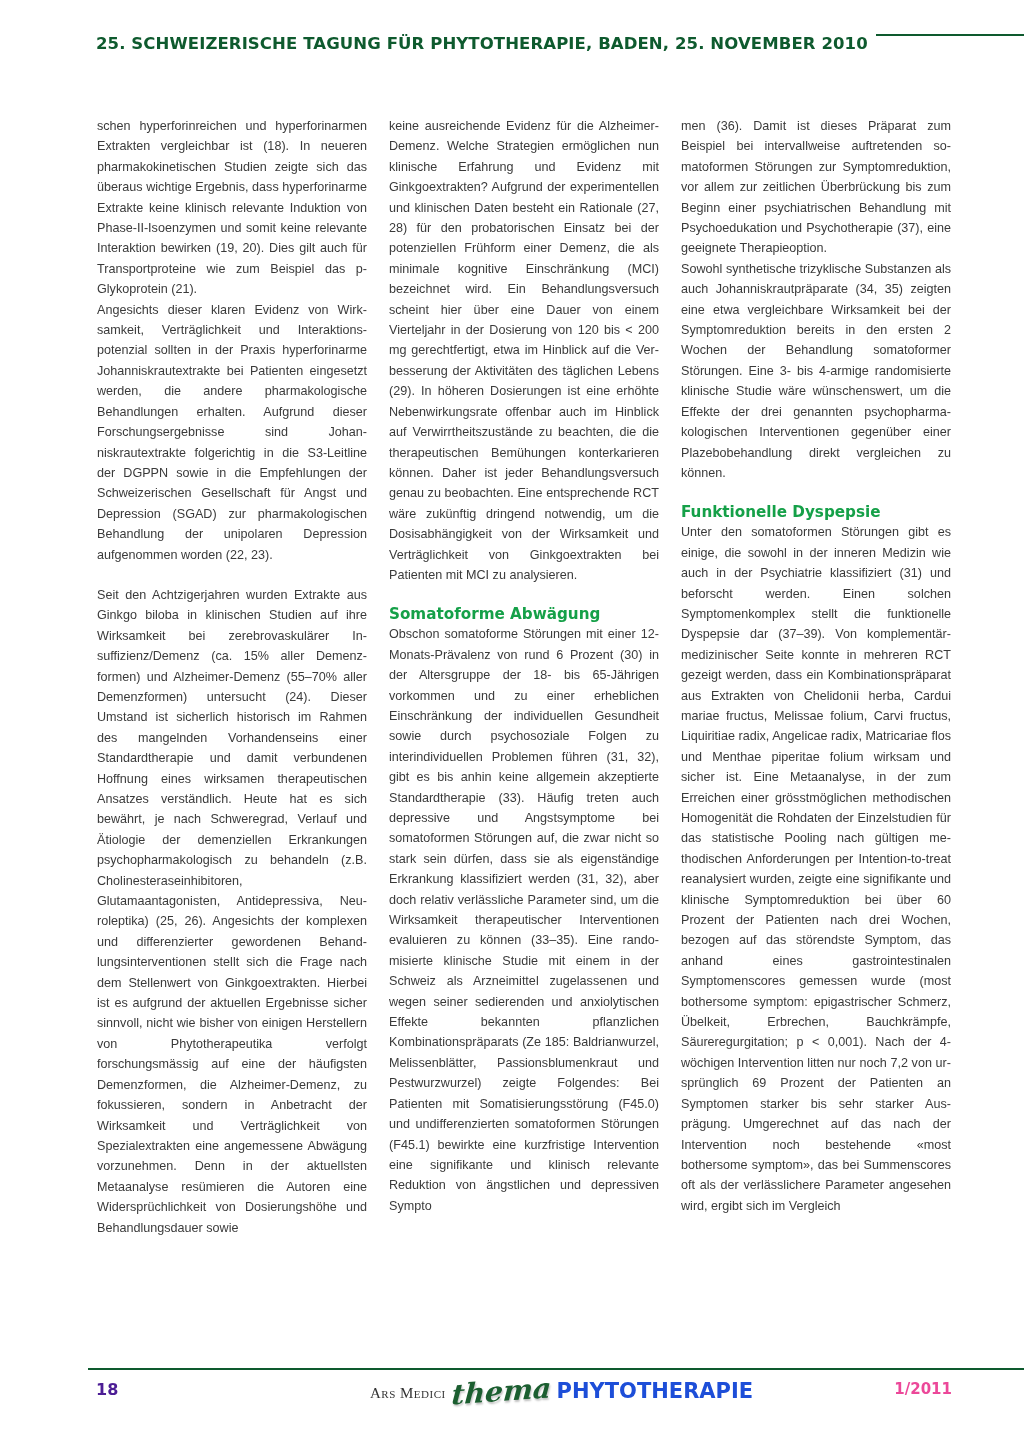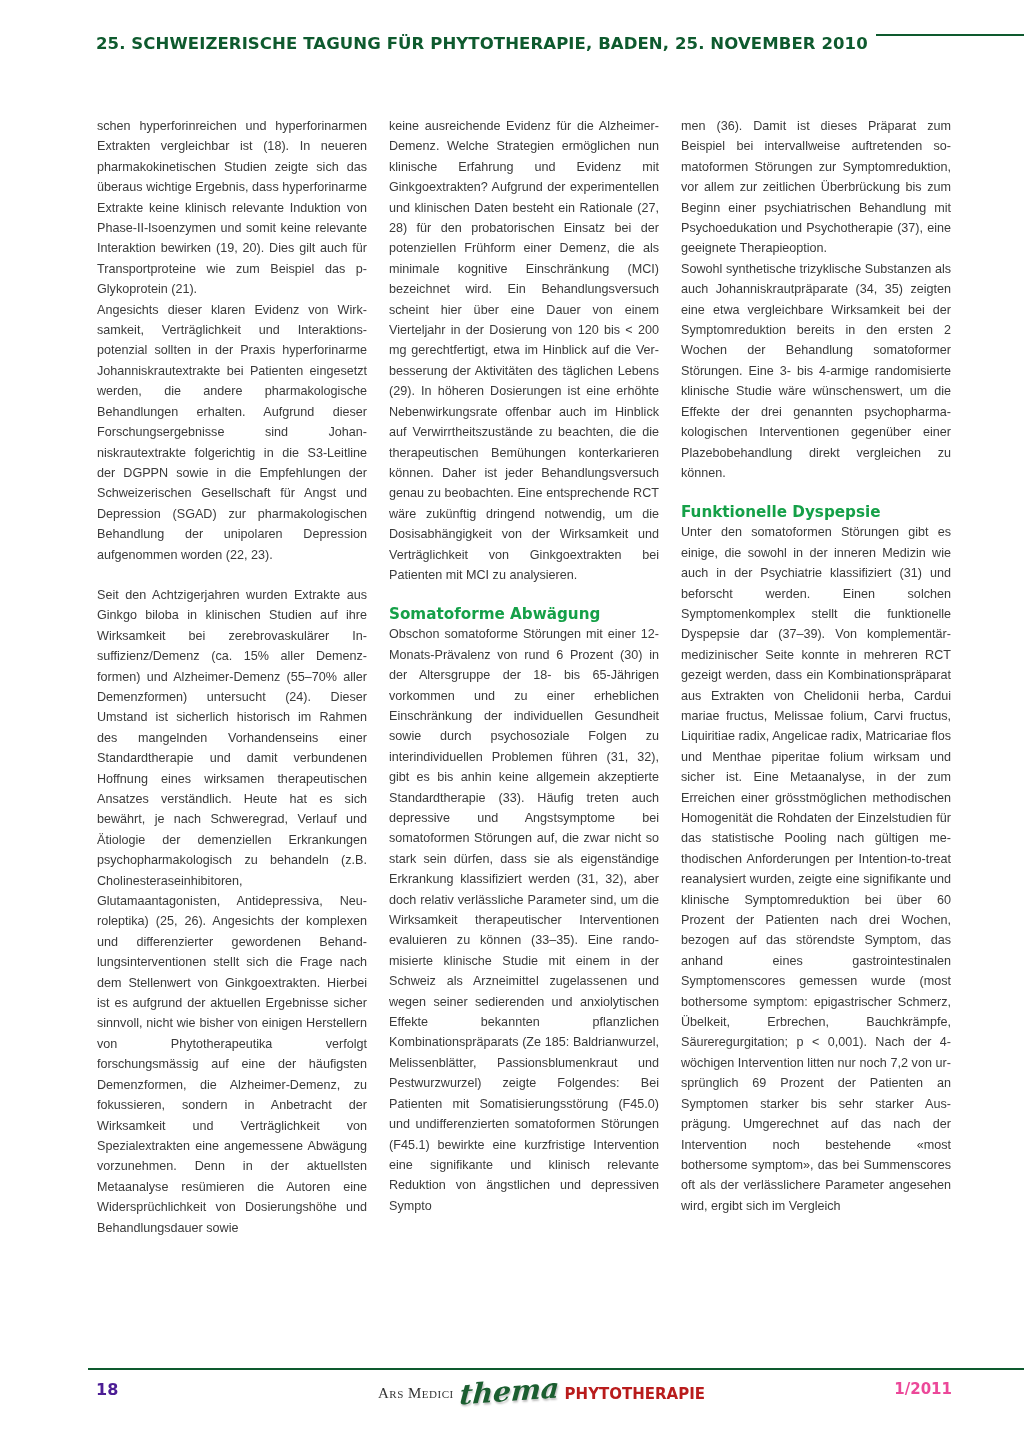--- a/index.html
+++ b/index.html
@@ -14,23 +14,23 @@
   .col3 { left: 584px; }
   p { margin: 0; font-size: 12.6px; line-height: 20.4px; text-align: justify; hyphens: manual; }
   h2 { margin: 0; font-family: "DejaVu Sans", sans-serif; font-weight: bold; color: #15a048; font-size: 15.2px; line-height: 19px; }
   .gap { height: 20px; }
   .footer { position: absolute; left: 88px; right: 0; top: 1368px; }
   .footer-rule { height: 2px; background: #0e5a2e; }
   .footer-row { position: relative; height: 44px; }
   .page-num { position: absolute; left: 8px; top: 10px; font-weight: bold; font-family: "DejaVu Sans", sans-serif; color: #4c1d95; font-size: 16px; }
   .issue { position: absolute; right: 72px; top: 10px; font-weight: bold; font-family: "DejaVu Sans", sans-serif; color: #ec4899; font-size: 15px; }
   .logo { position: absolute; left: 282px; top: 2px; display: flex; align-items: flex-end; height: 36px; }
-  .logo-ars { font-family: "Liberation Serif", serif; font-size: 15px; color: #333; letter-spacing: 0.5px; margin-right: 6px; margin-bottom: 6px; font-variant: small-caps; margin-left: 8px; }
+  .logo-ars { font-family: "Liberation Serif", serif; font-size: 15px; color: #333; letter-spacing: 0.5px; margin-right: 6px; margin-bottom: 6px; font-variant: small-caps; }
   .logo-thema { font-family: "DejaVu Serif", serif; font-style: italic; font-weight: bold; font-size: 28px; color: #1b5e30; transform: skewX(-8deg) rotate(-4deg); text-shadow: 1px 2px 2px rgba(0,0,0,0.25); margin-right: 6px; line-height: 32px; }
-  .logo-phyto { font-family: "DejaVu Sans", sans-serif; font-weight: bold; font-size: 15px; color: #b91c1c; margin-bottom: 5px; }
+  .logo-phyto { font-family: "DejaVu Sans", sans-serif; font-weight: bold; font-size: 21px; color: #1d4ed8; margin-bottom: 5px; }
 </style>
 </head>
 <body>
 
 <div class="header">
   <span class="header-title">25. SCHWEIZERISCHE TAGUNG FÜR PHYTOTHERAPIE, BADEN, 25. NOVEMBER 2010</span>
   <span class="header-rule"></span>
 </div>
 
 <div class="columns">

